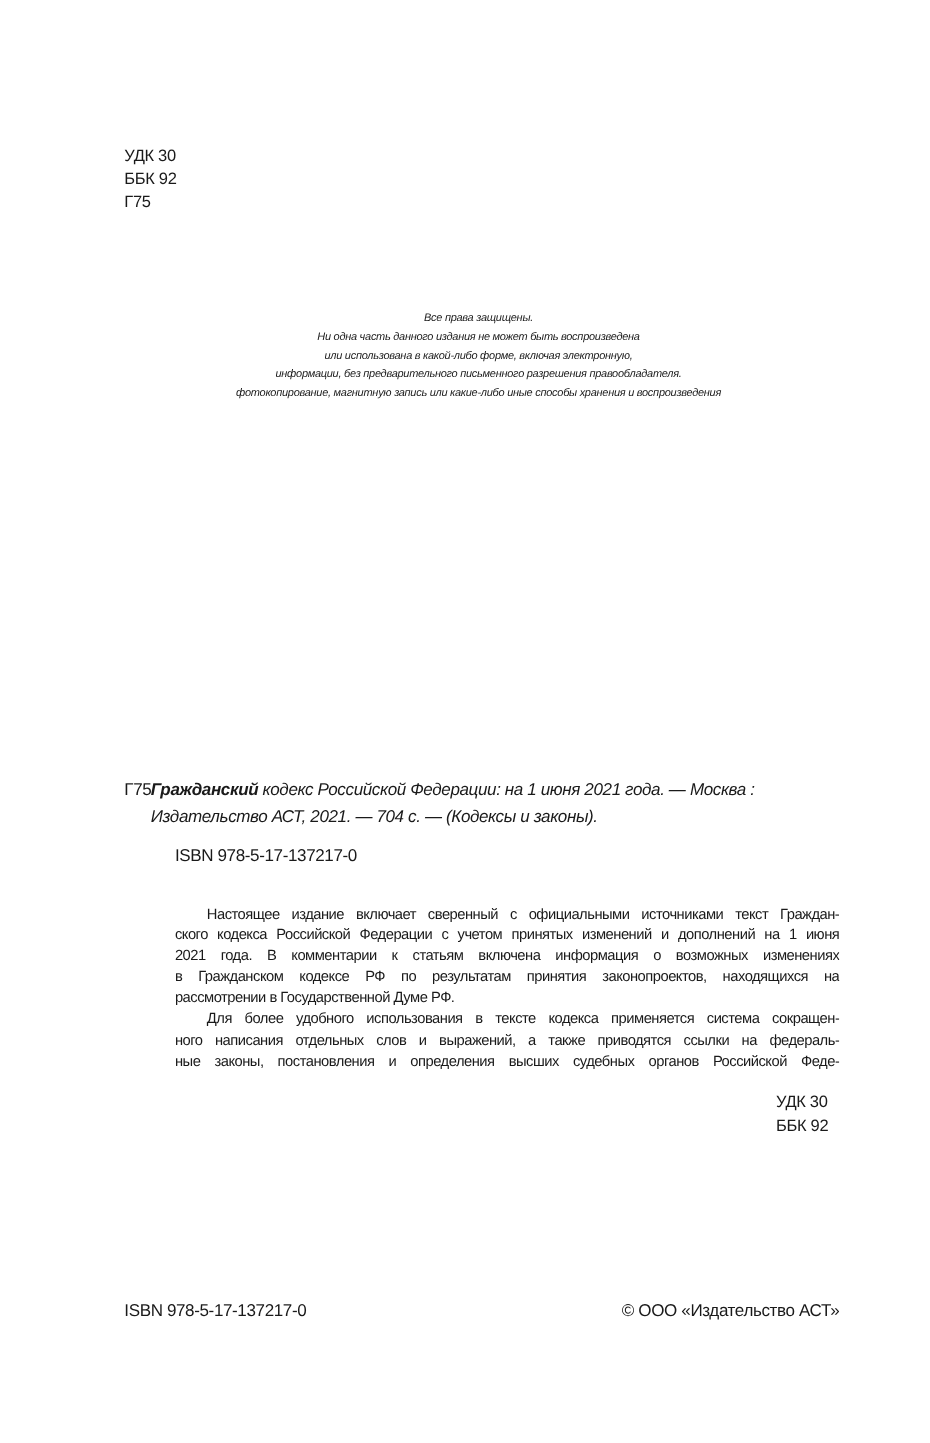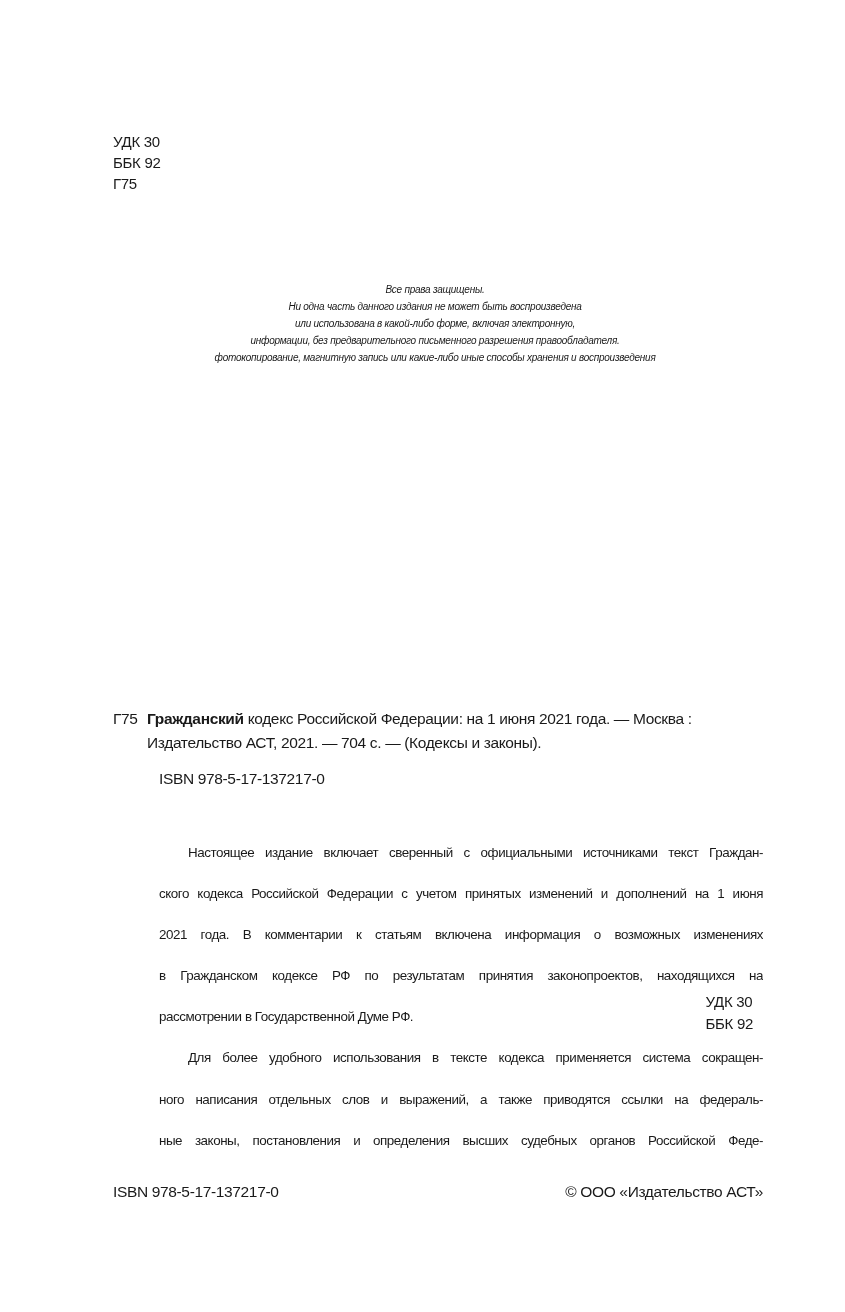--- a/index.html
+++ b/index.html
@@ -43,22 +43,23 @@
       font-size: 15.5px;
       line-height: 24px;
       letter-spacing: -0.35px;
     }
     .biblio .code {
       position: absolute;
       left: 0;
       top: 0;
     }
     .biblio .entry {
-      margin-left: 34px;
+      margin-left: 24px;
       text-align: justify;
+      font-style: italic;
     }
     .biblio .entry b { font-weight: bold; }
     .biblio .line { white-space: nowrap; }
     .isbn-mid {
       position: absolute;
       left: 159px;
       top: 770px;
       font-size: 15.5px;
       letter-spacing: -0.35px;
       white-space: nowrap;
@@ -72,21 +73,20 @@
       line-height: 19.1px;
       letter-spacing: -0.45px;
       text-align: justify;
     }
     .annotation .line {
       display: block;
       text-align: justify;
       text-align-last: justify;
       white-space: nowrap;
       overflow: hidden;
-      margin-top: 22px;
     }
     .annotation .line.last {
       text-align-last: left;
     }
     .annotation .line.indent {
       padding-left: 29px;
     }
     .classif-bottom {
       position: absolute;
       right: 92px;

